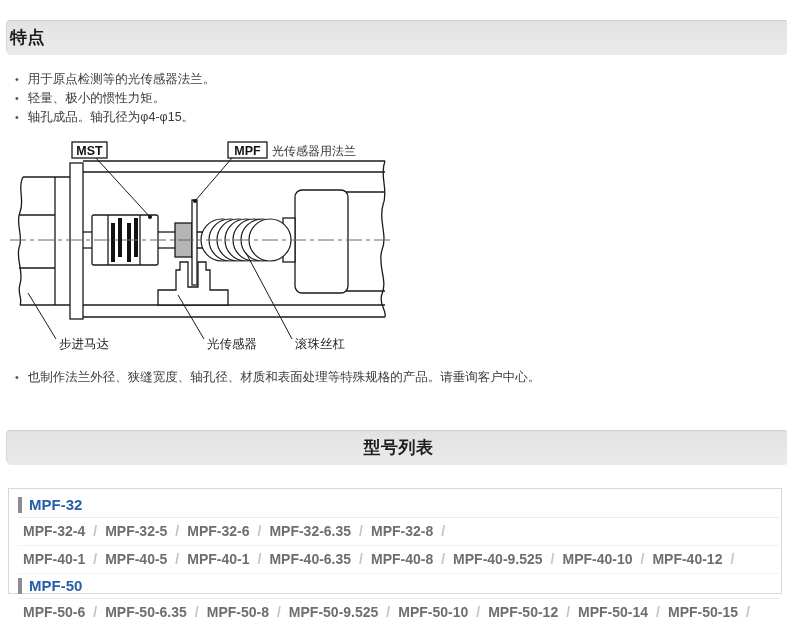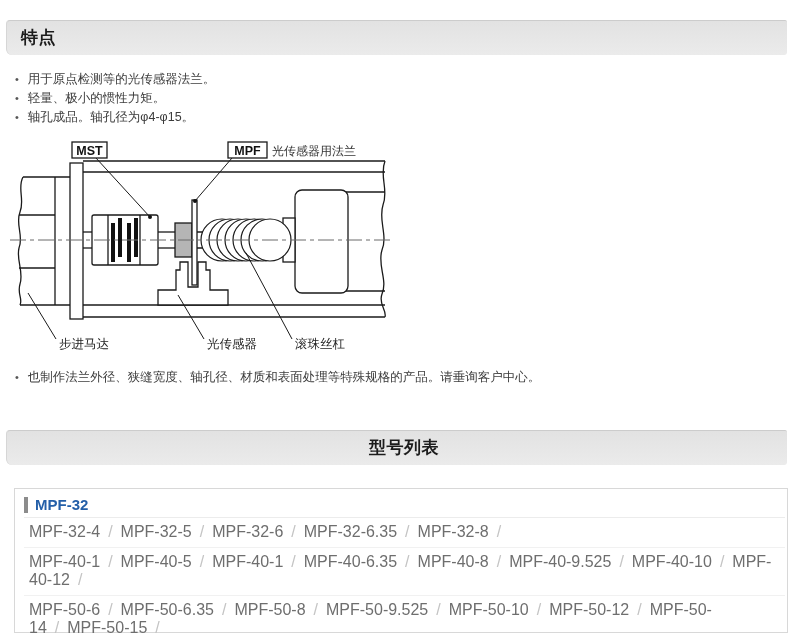--- a/index.html
+++ b/index.html
@@ -11,46 +11,46 @@
   
   .section-bar{
     position:absolute;left:6px;right:3px;height:35px;
     background:linear-gradient(#e2e2e2,#ebebeb);
     border-top:1px solid #cccccc;border-left:1px solid #d6d6d6;
     border-radius:4px 2px 3px 6px;
     box-sizing:border-box;
   }
   .section-bar .bar-title{
     font-size:17px;font-weight:bold;color:#1c1c1c;
-    line-height:34px;padding-left:14px;letter-spacing:.5px;
+    line-height:34px;padding-left:3px;letter-spacing:.5px;
   }
   #bar-features{top:20px;}
   #bar-models{top:430px;text-align:center;}
 
   
   .bullets{position:absolute;left:13px;top:70px;}
   .bullet-row{display:flex;align-items:flex-start;font-size:12.5px;color:#3b3b3b;line-height:19px;}
   .bullet-dot{color:#555;font-size:11px;margin:0 9px 0 2px;line-height:19px;}
   .note-row{position:absolute;left:13px;top:369px;display:flex;font-size:12.5px;color:#3b3b3b;line-height:16px;}
   .note-row .bullet-dot{line-height:16px;}
 
   
   #diagram{position:absolute;left:8px;top:138px;}
   #diagram text{font-family:"Liberation Sans","DejaVu Sans",sans-serif;}
 
   
   .panel{
-    position:absolute;left:14px;top:488px;width:774px;height:145px;
+    position:absolute;left:8px;top:488px;width:774px;height:106px;
     border:1px solid #d8d8d8;background:#fff;box-sizing:border-box;
     padding:4px 2px 0 9px;
   }
   .grp-head{display:flex;align-items:center;padding:3px 0 4px 0;border-bottom:1px solid #ececec;}
   .grp-bar{width:4px;height:16px;background:#8c8c8c;margin-right:7px;}
   .grp-name{font-size:15px;font-weight:bold;color:#245fa8;}
-  .grp-links{padding:5px 0 6px 5px;border-bottom:1px solid #f1f1f1;font-size:16px;}
+  .grp-links{padding:5px 0 6px 5px;border-bottom:1px solid #f1f1f1;font-size:14px;font-weight:bold;}
   .grp-links.last{border-bottom:none;}
   .grp-links a{color:#6e6e6e;text-decoration:none;margin-right:8px;cursor:pointer;}
   .sep{color:#c4c4c4;margin-right:8px;}
 </style>
 </head>
 <body>
 
 <div class="section-bar" id="bar-features">
   <div class="bar-title">特点</div>
 </div>
@@ -168,17 +168,21 @@
     <span class="grp-name">MPF-32</span>
   </div>
   <div class="grp-links">
     <a>MPF-32-4</a><span class="sep">/</span><a>MPF-32-5</a><span class="sep">/</span><a>MPF-32-6</a><span class="sep">/</span><a>MPF-32-6.35</a><span class="sep">/</span><a>MPF-32-8</a><span class="sep">/</span>
   </div>
 
   <div class="grp-links">
     <a>MPF-40-1</a><span class="sep">/</span><a>MPF-40-5</a><span class="sep">/</span><a>MPF-40-1</a><span class="sep">/</span><a>MPF-40-6.35</a><span class="sep">/</span><a>MPF-40-8</a><span class="sep">/</span><a>MPF-40-9.525</a><span class="sep">/</span><a>MPF-40-10</a><span class="sep">/</span><a>MPF-40-12</a><span class="sep">/</span>
   </div>
 
+  <div class="grp-head">
+    <span class="grp-bar"></span>
+    <span class="grp-name">MPF-50</span>
+  </div>
   <div class="grp-links last">
     <a>MPF-50-6</a><span class="sep">/</span><a>MPF-50-6.35</a><span class="sep">/</span><a>MPF-50-8</a><span class="sep">/</span><a>MPF-50-9.525</a><span class="sep">/</span><a>MPF-50-10</a><span class="sep">/</span><a>MPF-50-12</a><span class="sep">/</span><a>MPF-50-14</a><span class="sep">/</span><a>MPF-50-15</a><span class="sep">/</span>
   </div>
 
 </div>
 
 </body></html>

